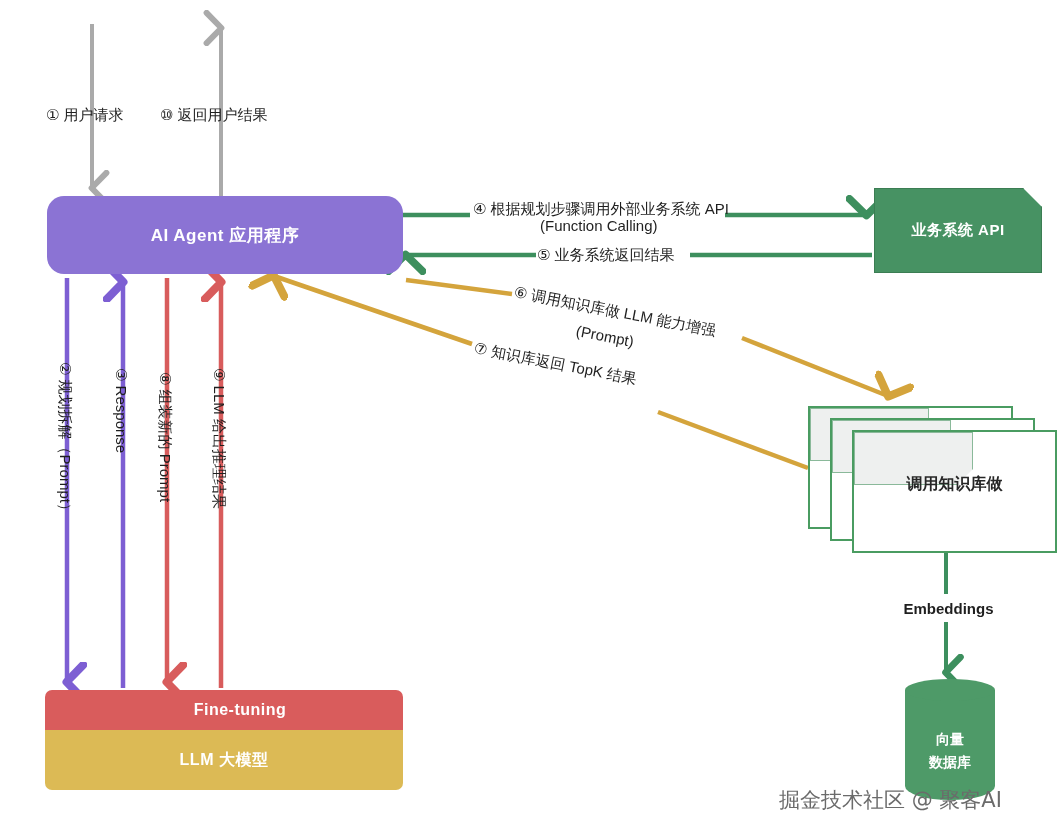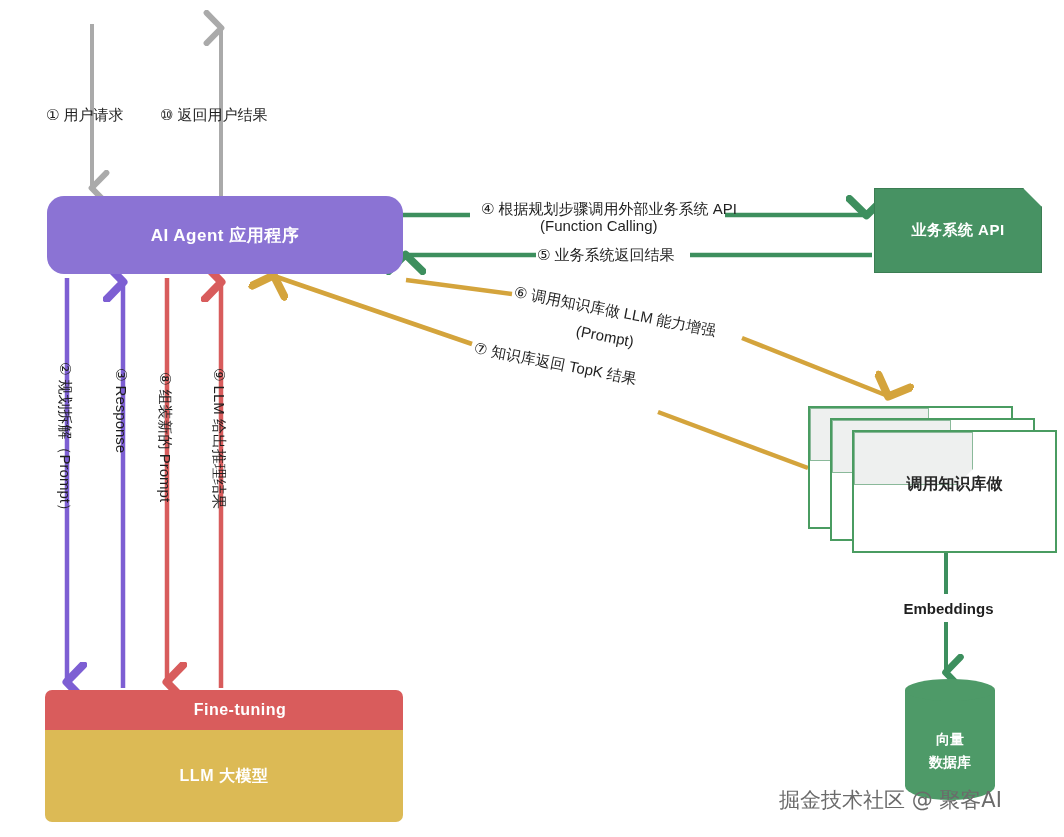--- a/index.html
+++ b/index.html
@@ -51,21 +51,21 @@
     width: 358px; height: 40px;
     background: #d95c5c;
     border-radius: 7px 7px 0 0;
     font-size: 16px;
     padding-left: 32px;
   }
 
   
   #llm-box {
     left: 45px; top: 730px;
-    width: 358px; height: 92px;
+    width: 358px; height: 60px;
     background: #dcba55;
     border-radius: 0 0 7px 7px;
     font-size: 16px;
   }
 
   
   #api-box {
     left: 874px; top: 188px;
     width: 168px; height: 85px;
     background: #479263;
@@ -289,21 +289,21 @@
   <div class="lbl" style="left:160px; top:104px;">⑩ 返回用户结果</div>
 
   <div class="lbl-vert" style="left:74px; top:362px;">② 规划拆解（Prompt）</div>
 
   <div class="lbl-vert" style="left:130px; top:368px;">③ Response</div>
 
   <div class="lbl-vert" style="left:174px; top:372px;">⑧ 组装新的 Prompt</div>
 
   <div class="lbl-vert" style="left:228px; top:368px;">⑨ LLM 给出推理结果</div>
 
-  <div class="lbl" style="left:473px; top:198px;margin-left:8px;">④ 根据规划步骤调用外部业务系统 API</div>
+  <div class="lbl" style="left:473px; top:198px;">④ 根据规划步骤调用外部业务系统 API</div>
   <div class="lbl" style="left:540px; top:215px;">(Function Calling)</div>
 
   <div class="lbl" style="left:537px; top:244px;">⑤ 业务系统返回结果</div>
 
   <div class="lbl-rot-6" style="left:516px; top:283px;">⑥ 调用知识库做 LLM 能力增强</div>
   <div class="lbl-rot-6" style="left:578px; top:322px;">(Prompt)</div>
 
   <div class="lbl-rot-7" style="left:476px; top:339px;">⑦ 知识库返回 TopK 结果</div>
 
   <div id="embeddings-label">Embeddings</div>

